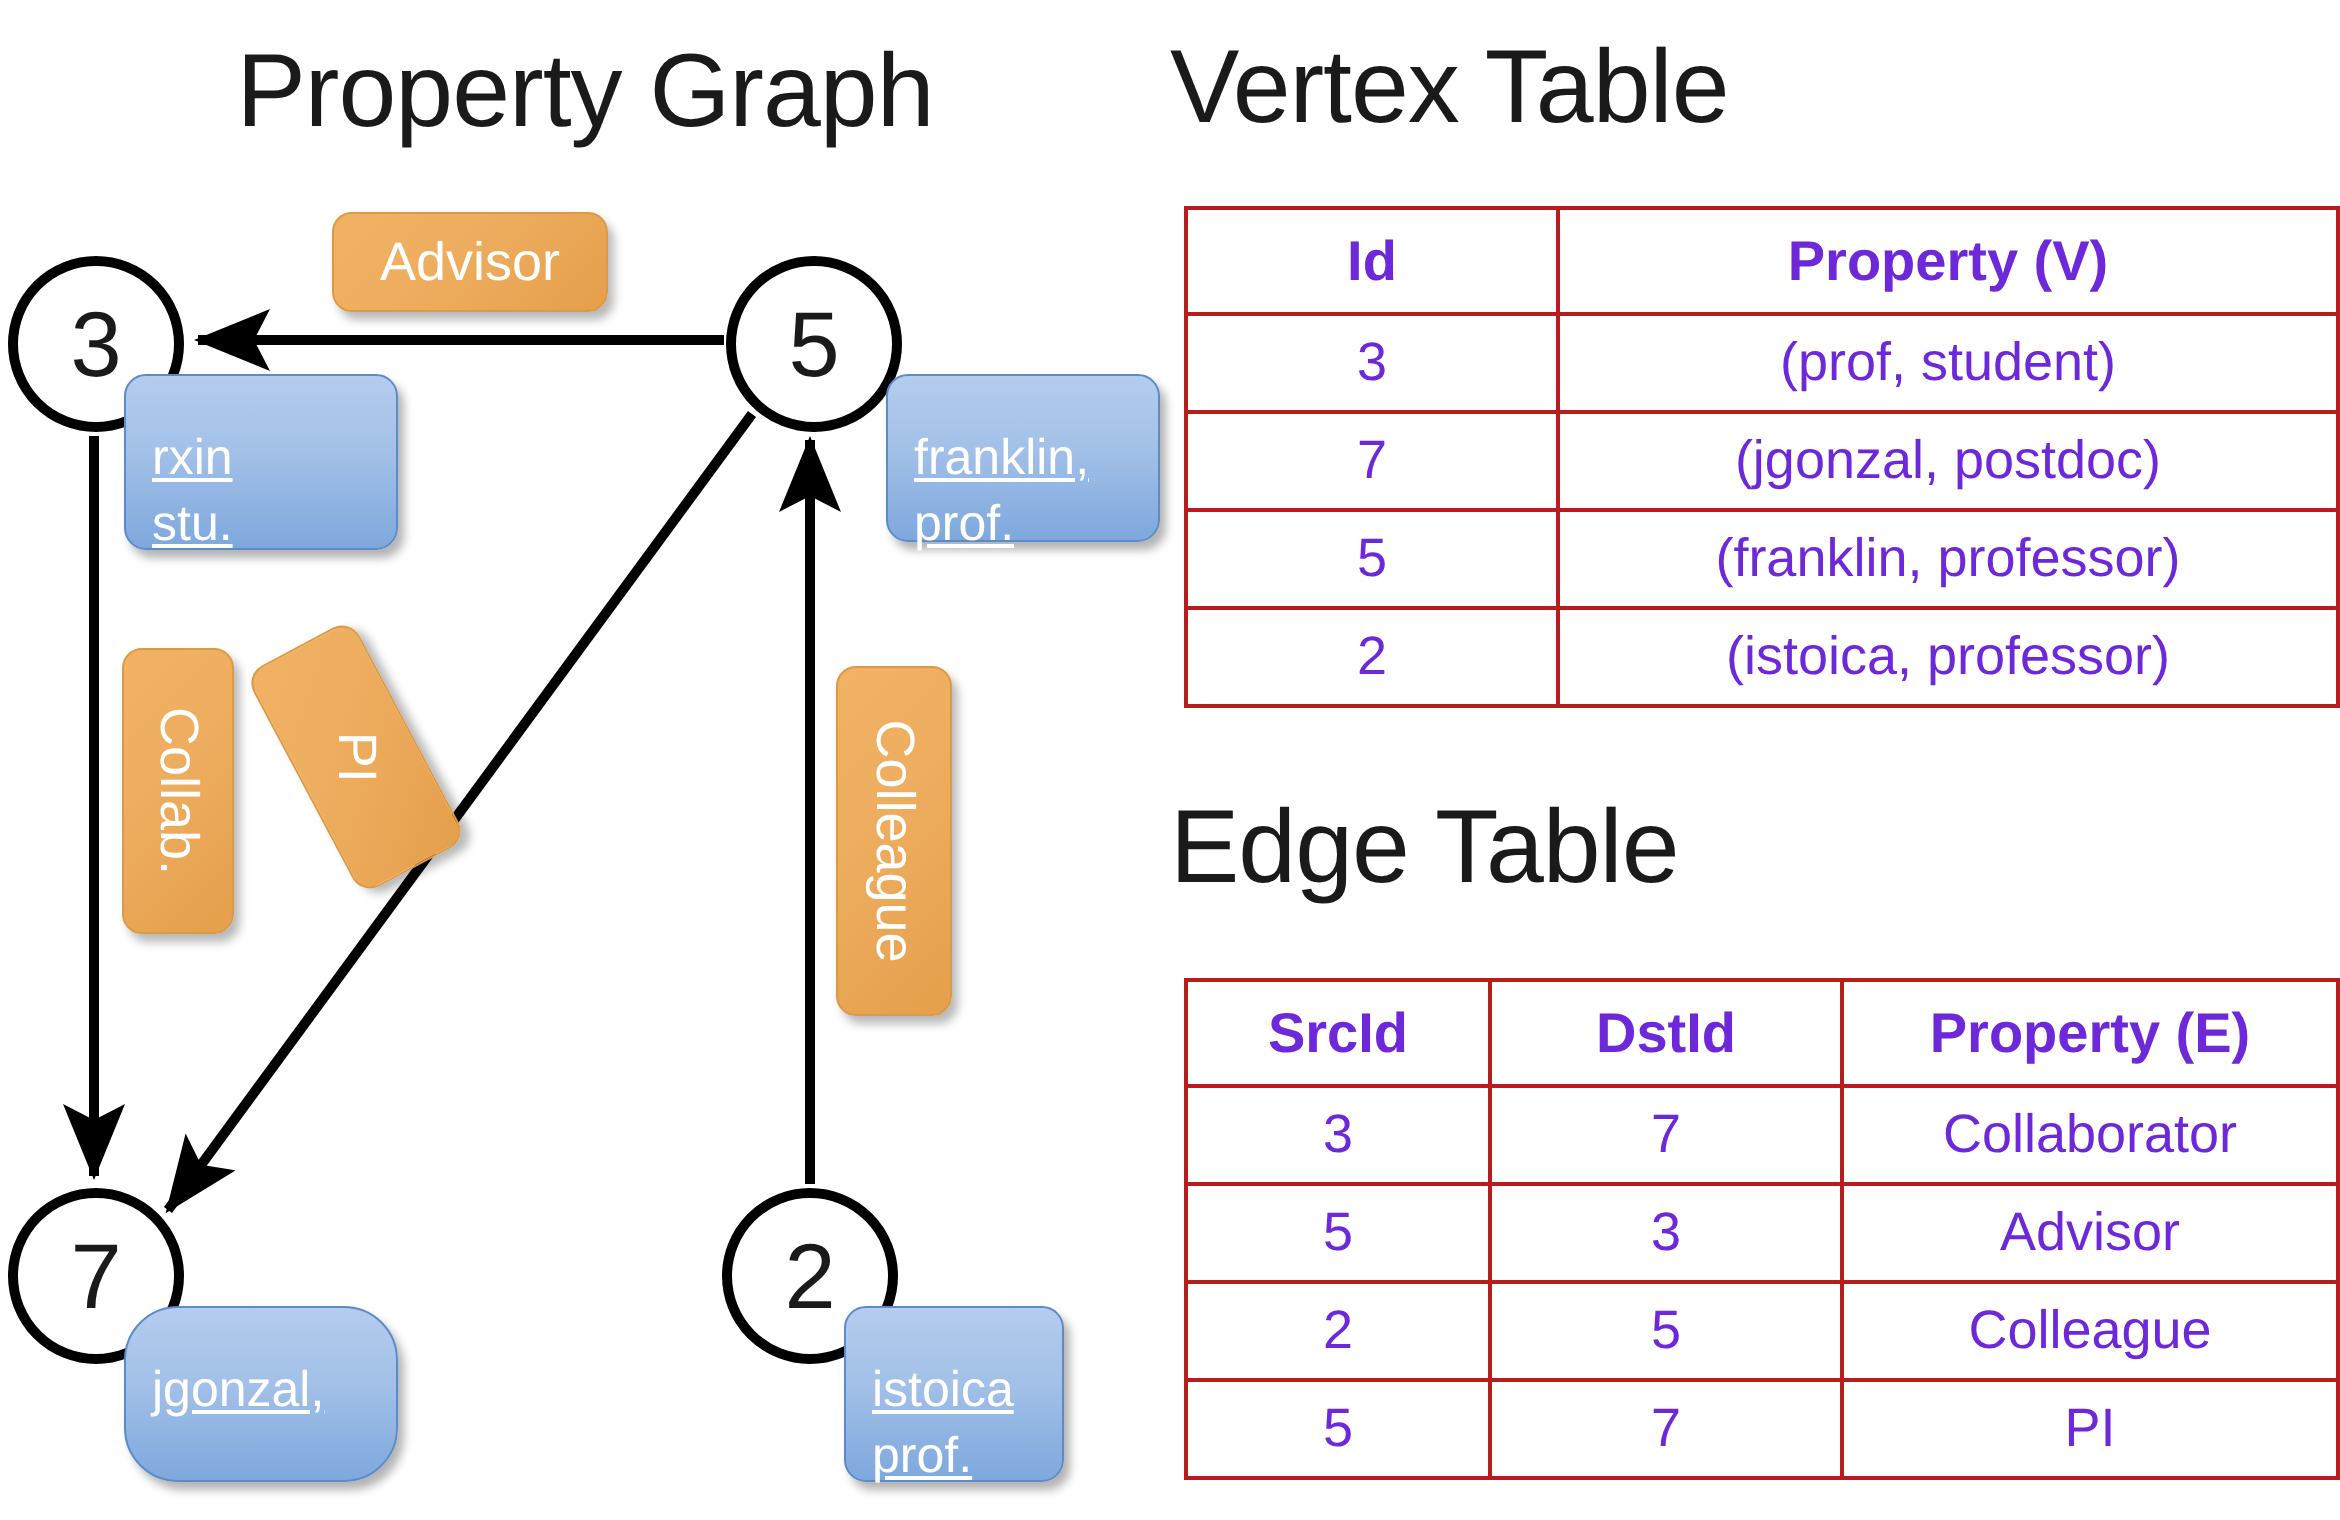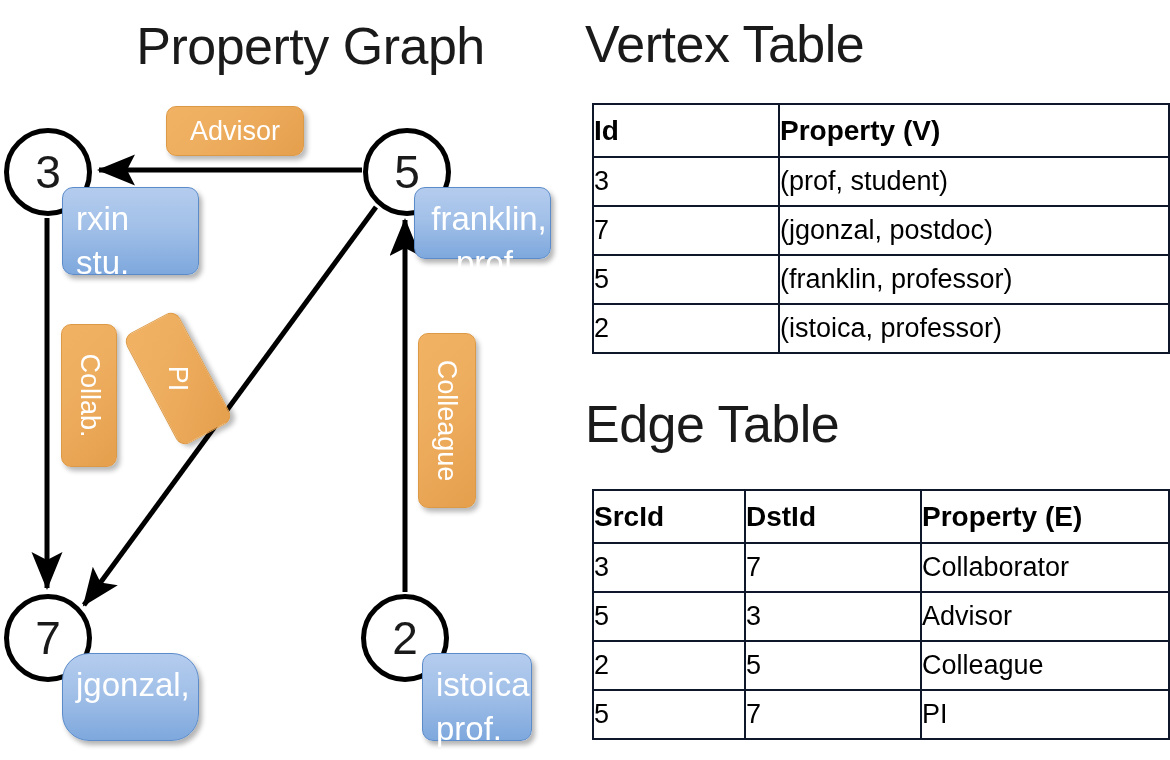--- a/index.html
+++ b/index.html
@@ -20,21 +20,21 @@
   .page-title {
     position: absolute;
     font-family: "Liberation Sans", sans-serif;
     font-weight: 300;
     font-size: 52px;
     line-height: 1;
     color: #1a1a1a;
     letter-spacing: -0.5px;
     white-space: nowrap;
   }
-  #title-property-graph { left: 0; top: 20px; width: 585px; text-align: center; padding-left: 18px; }
+  #title-property-graph { left: 0; top: 20px; width: 585px; text-align: center; }
   #title-vertex-table  { left: 585px; top: 18px; width: 585px; text-align: left; }
   #title-edge-table    { left: 585px; top: 398px; width: 585px; }
 
   
   #graph-canvas {
     position: absolute;
     left: 0; top: 0;
     width: 585px; height: 760px;
   }
   #graph-edges {
@@ -64,26 +64,27 @@
 
   
   .prop-box {
     position: absolute;
     border-radius: 11px;
     box-sizing: border-box;
     background: linear-gradient(to bottom, #b4ccee 0%, #a2c0e8 45%, #7ea8dd 100%);
     border: 1.5px solid #5b8bc9;
     box-shadow: 3px 4px 5px rgba(0,0,0,0.30);
     color: #ffffff;
-    font-size: 33px;
+    font-size: 25px;
     line-height: 1.32;
     font-weight: 300;
-    padding: 9px 0 0 13px;
+    padding: 25px 0 0 13px;
     z-index: 5;
     font-family: "Liberation Sans", sans-serif;
+    text-decoration: underline;
   }
   .prop-box span { display: block; }
 
   
   .edge-label {
     position: absolute;
     border-radius: 10px;
     box-sizing: border-box;
     background: linear-gradient(135deg, #f2b263 0%, #eeae5f 40%, #e59f4d 100%);
     border: 1.5px solid #dd9a46;
@@ -102,25 +103,25 @@
   .rot-118 .lbl-text { transform: rotate(118deg); }
 
   
   .data-table {
     position: absolute;
     border-collapse: collapse;
     table-layout: fixed;
     font-family: "Liberation Sans", sans-serif;
   }
   .data-table td, .data-table th {
-    border: 2px solid #0f172a;
-    text-align: left;
+    border: 2px solid #b91c1c;
+    text-align: center;
     font-weight: 300;
     font-size: 27px;
-    color: #000000;
+    color: #6d28d9;
     padding: 0;
     height: 47px;
     background: #ffffff;
   }
   .data-table th {
     font-weight: 700;
     font-size: 28px;
     height: 51px;
   }
   .cell-vprop { background: #cfdcef; }
@@ -173,21 +174,21 @@
   </div>
   <div class="vertex-node" style="left:361px; top:594px;">
     <span>2</span>
   </div>
 
   <div class="prop-box" style="left:62px; top:187px; width:137px; height:88px;">
     <span>rxin</span>
     <span>stu.</span>
   </div>
 
-  <div class="prop-box" style="left:414px; top:187px; width:137px; height:72px;text-align:center;">
+  <div class="prop-box" style="left:443px; top:187px; width:137px; height:84px;">
     <span>franklin,</span>
     <span>prof.</span>
   </div>
 
   <div class="prop-box" style="left:62px; top:653px; width:137px; height:88px;border-radius:27px;">
     <span>jgonzal,</span>
   </div>
 
   <div class="prop-box" style="left:422px; top:653px; width:110px; height:88px;">
     <span>istoica</span>

